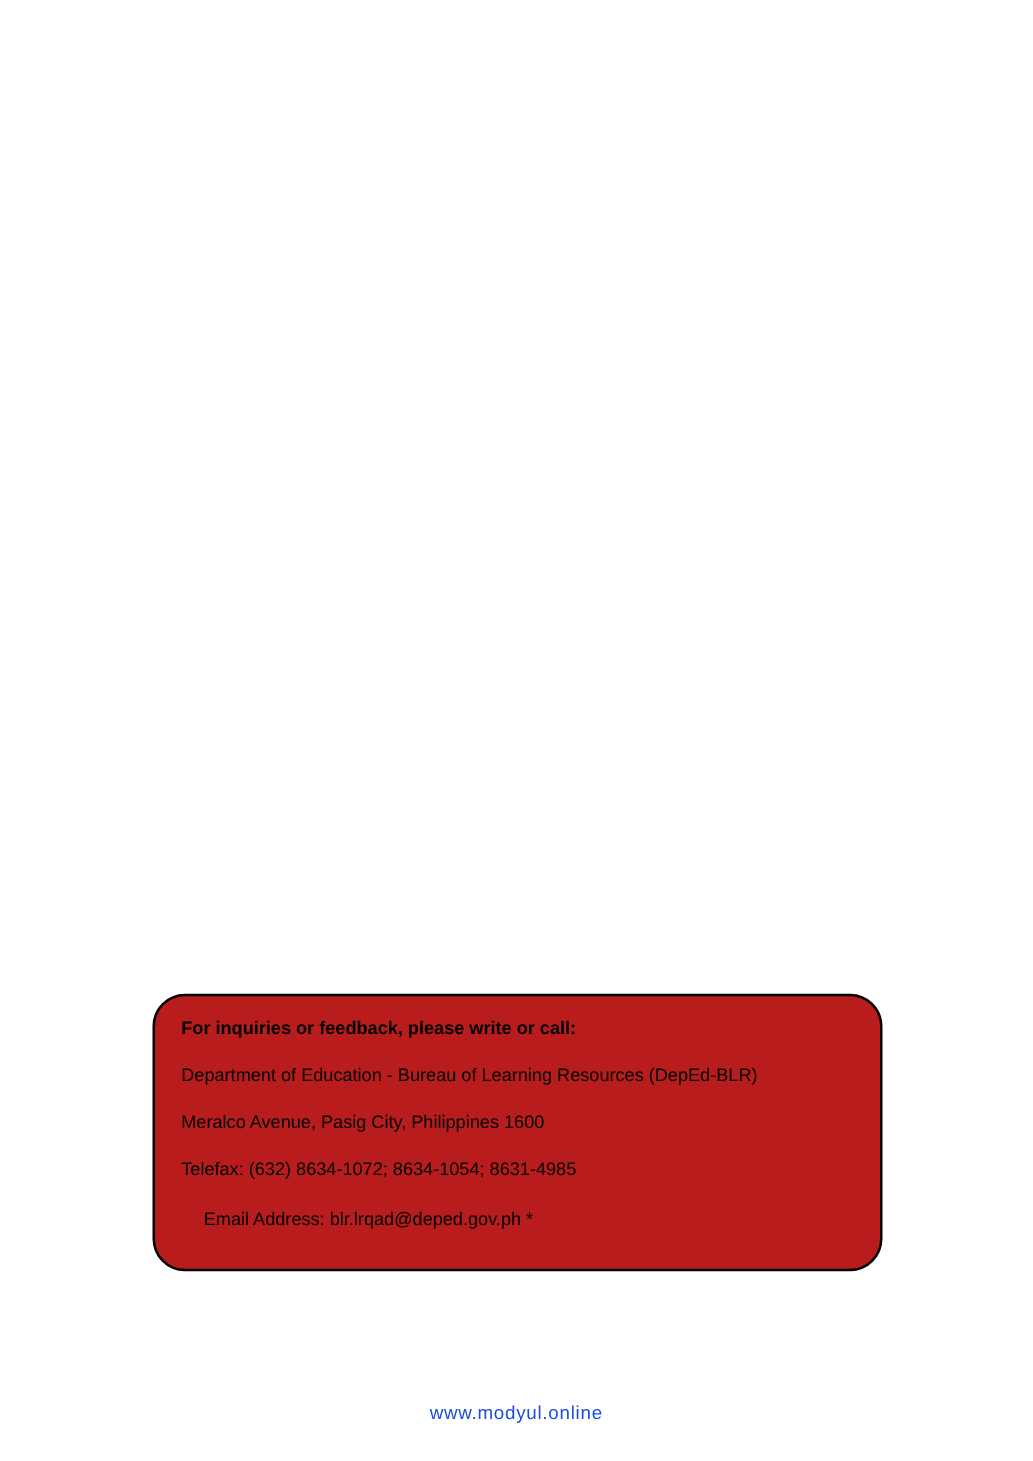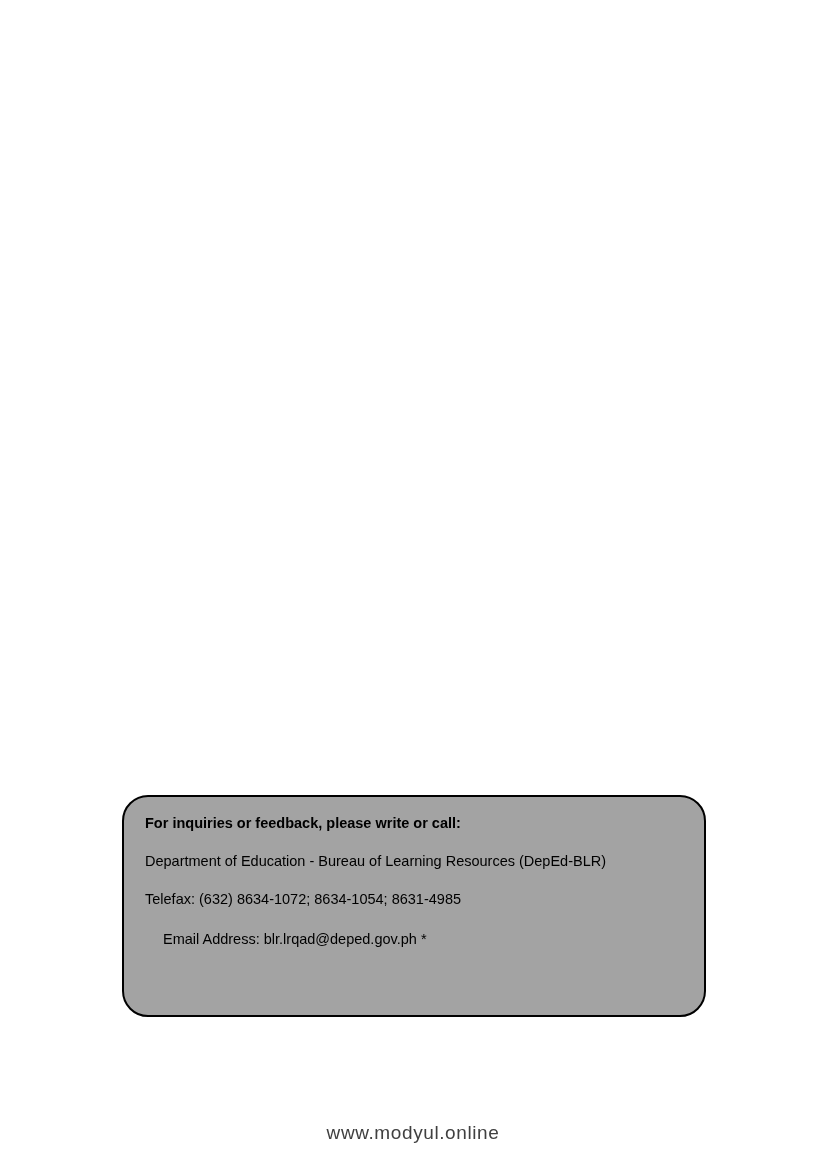--- a/index.html
+++ b/index.html
@@ -28,21 +28,21 @@
   
   .contact-box {
     position: absolute;
     left: 122px;
     top: 795px;
     width: 584px;
     height: 222px;
     box-sizing: border-box;
     border: 2px solid #000000;
     border-radius: 26px;
-    background: #a3a3a3;
+    background: #b91c1c;
   }
 
   .contact-inner {
     position: absolute;
     left: 21px;
     top: 16px;
     right: 18px;
   }
 
   .line {
@@ -77,39 +77,40 @@
     white-space: nowrap;
   }
 
   
   .watermark {
     position: absolute;
     left: 0;
     top: 1122px;
     width: 826px;
     text-align: center;
-    font-size: 19px;
+    font-size: 15px;
     letter-spacing: 0.6px;
-    color: #404040;
+    color: #1d4ed8;
     font-family: "Liberation Sans", sans-serif;
   }
 </style>
 </head>
 <body>
 
 <div class="page">
 
   <div class="contact-box">
     <div class="contact-inner">
 
       <div class="line bold">For inquiries or feedback, please write or call:</div>
 
       <div class="line gap">Department of Education - Bureau of Learning Resources (DepEd-BLR)</div>
 
       <div class="addr-block">
+        <div class="line">Meralco Avenue, Pasig City, Philippines 1600</div>
       </div>
 
       <div class="line gap">Telefax: (632) 8634-1072; 8634-1054; 8631-4985</div>
 
       <div class="email-line">Email Address: blr.lrqad@deped.gov.ph *</div>
 
     </div>
   </div>
 
   <div class="watermark">www.modyul.online</div>

